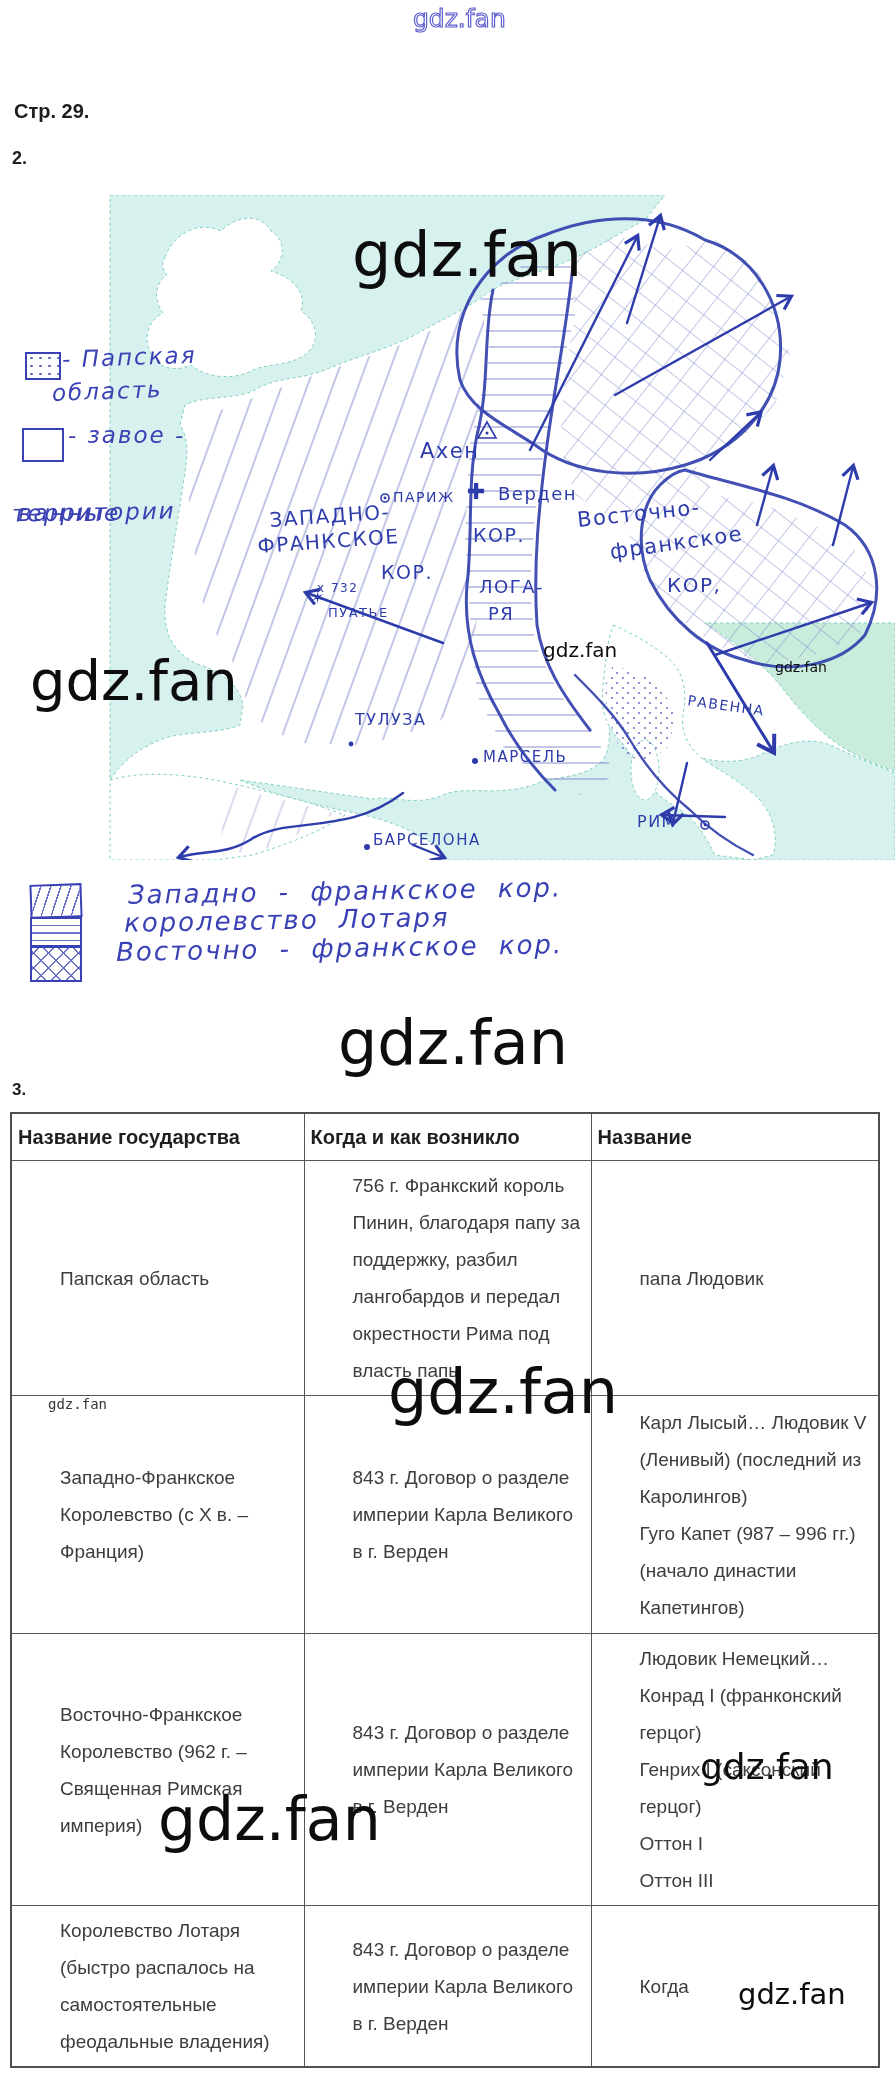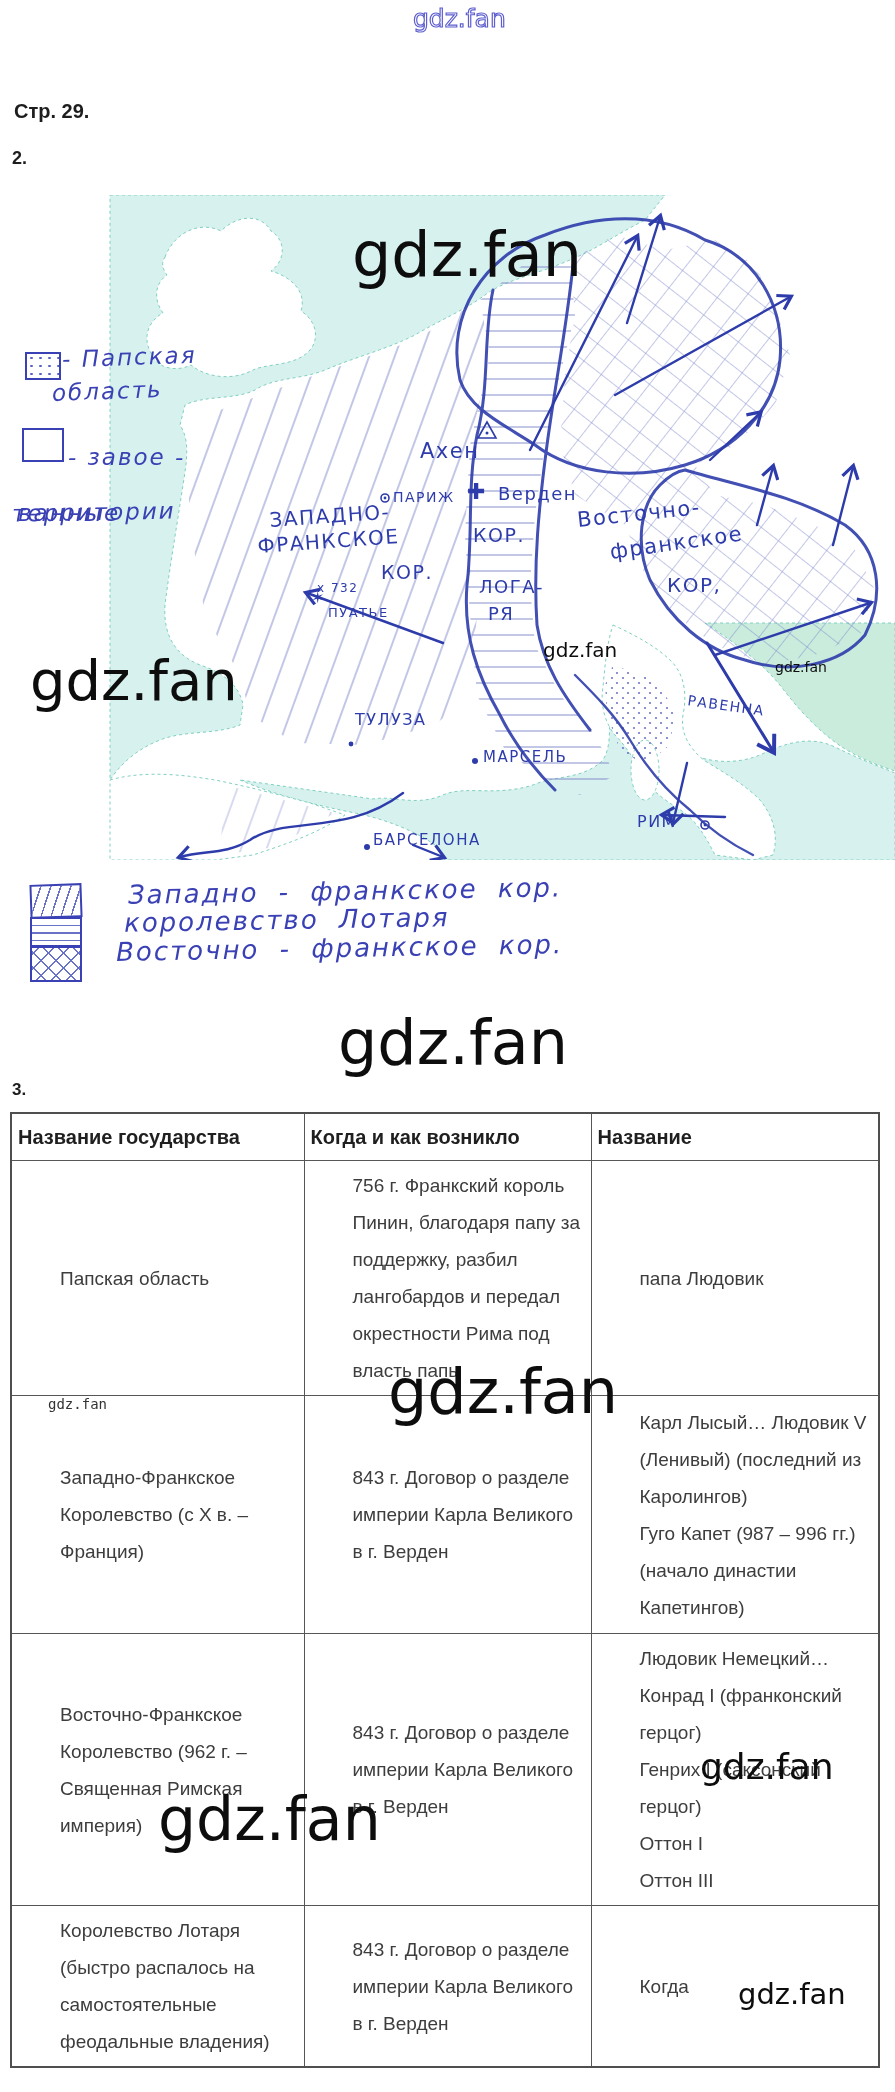--- a/index.html
+++ b/index.html
@@ -175,21 +175,21 @@
 
 <div class="abs wm wm-map-big">gdz.fan</div>
 <div class="abs wm wm-left-big">gdz.fan</div>
 <div class="abs wm wm-map-sm">gdz.fan</div>
 <div class="abs wm wm-map-xs">gdz.fan</div>
 
 <div class="sw sw-dots" style="left:25px;top:352px;width:32px;height:24px;"></div>
 <div class="abs hw hw-sm" style="left:62px;top:344px;transform:rotate(-2deg);">- Папская</div>
 <div class="abs hw hw-sm" style="left:52px;top:378px;transform:rotate(-2deg);">область</div>
 <div class="sw" style="left:22px;top:428px;width:38px;height:30px;"></div>
-<div class="abs hw hw-sm" style="left:68px;top:444px;">- завое -</div>
+<div class="abs hw hw-sm" style="left:68px;top:422px;">- завое -</div>
 <div class="abs hw hw-sm" style="left:18px;top:464px;margin-top:36px;">ванные</div>
 <div class="abs hw hw-sm" style="left:12px;top:499px;transform:rotate(-1deg);">территории</div>
 
 <div class="sw sw-diag" style="left:30px;top:884px;width:48px;height:30px;transform:rotate(-2deg);"></div>
 <div class="sw sw-horiz" style="left:30px;top:917px;width:48px;height:26px;"></div>
 <div class="sw sw-cross" style="left:30px;top:946px;width:48px;height:32px;"></div>
 <div class="abs hw hw-lg" style="left:128px;top:876px;transform:rotate(-1deg);">Западно - франкское кор.</div>
 <div class="abs hw hw-lg" style="left:124px;top:905px;transform:rotate(-1deg);">королевство Лотаря</div>
 <div class="abs hw hw-lg" style="left:116px;top:933px;transform:rotate(-1deg);">Восточно - франкское кор.</div>
 

